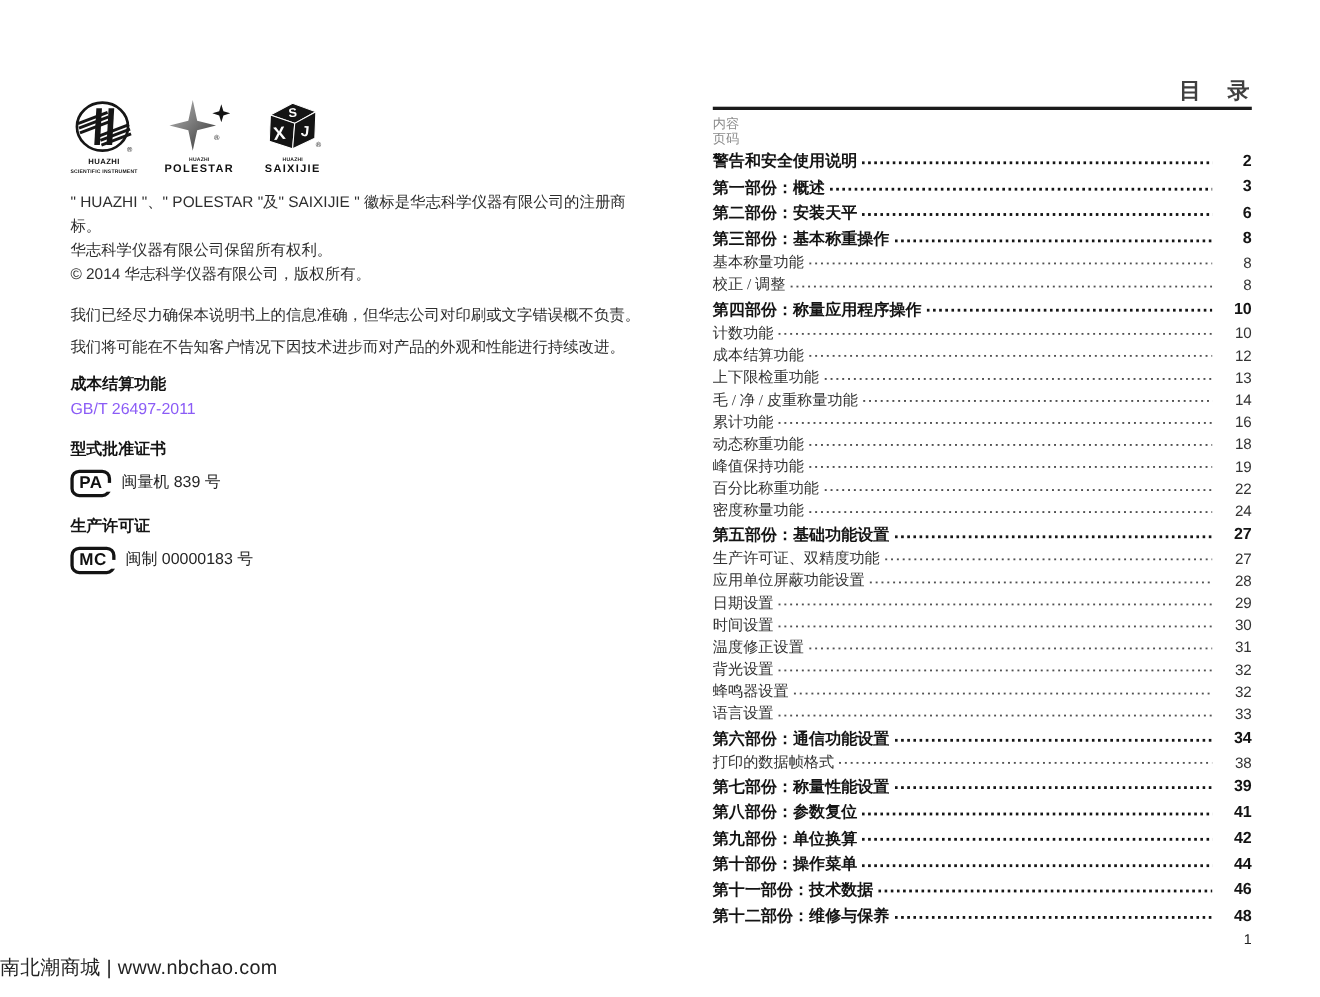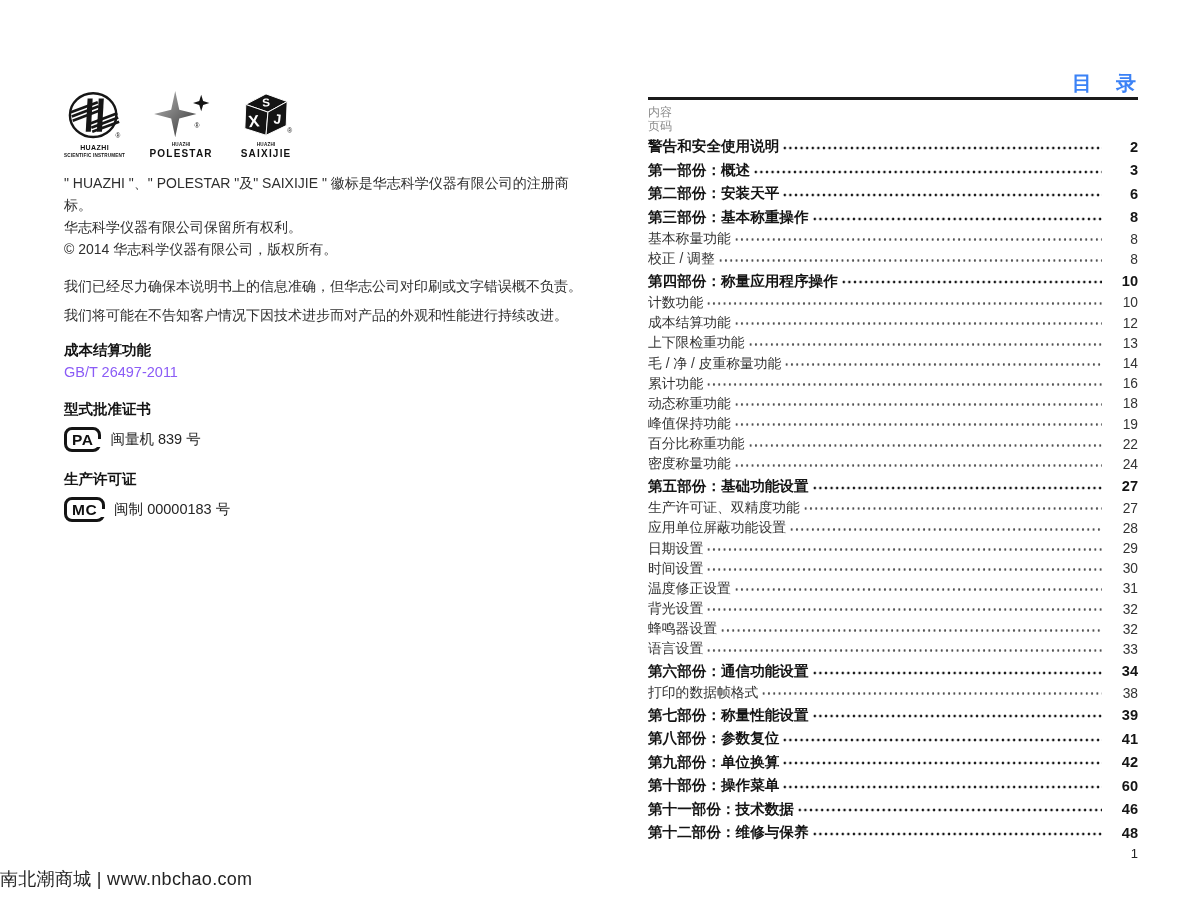--- a/index.html
+++ b/index.html
@@ -25,26 +25,26 @@
   .cert-block { margin-top:15px; line-height:22px; }
   .badge-row { display:flex; align-items:center; gap:9px; margin-top:5px; height:28px; font-size:14.5px; color:#242424; }
   .badge {
     position:relative; display:inline-block; border:3.2px solid #141414; border-radius:8px;
     padding:0 5px; font-weight:800; font-size:15.5px; letter-spacing:.5px; line-height:19px; color:#101010;
   }
   .badge::after { content:""; position:absolute; right:-4px; bottom:2px; width:5px; height:8px; background:#fff; }
 
   
   .right-col { position:absolute; left:648px; top:72px; width:490px; }
-  .toc-title { text-align:right; font-size:20px; font-weight:bold; color:#3b82f6; line-height:23px; letter-spacing:2px; }
+  .toc-title { text-align:right; font-size:20px; font-weight:bold; color:#404040; line-height:23px; letter-spacing:2px; }
   .toc-rule { border-top:3px solid #1b1b1b; margin-top:2px; }
   .toc-labels { display:flex; justify-content:space-between; font-size:12px; color:#8b8b8b; margin:5px 0 2px; line-height:14px;flex-direction:column; }
   .toc-row { display:flex; align-items:center; height:20.2px; font-size:13.8px; color:#333; }
   .toc-row.bold { height:23.5px; font-weight:bold; font-size:14.6px; color:#141414; }
-  .toc-label { white-space:nowrap; }
+  .toc-label { white-space:nowrap;font-family:Liberation Serif, serif; }
   .leader {
     flex:1; align-self:stretch; margin:0 8px 0 3px;
     background-image:radial-gradient(circle, #505050 1.05px, transparent 1.35px);
     background-size:5.3px 5.3px; background-repeat:repeat-x; background-position:left 56%;
   }
   .toc-row.bold .leader {
     background-image:radial-gradient(circle, #161616 1.25px, transparent 1.55px);
     background-size:5.6px 5.6px;
   }
   .toc-page { min-width:28px; text-align:right; }
@@ -299,21 +299,21 @@
           <span class="toc-page">41</span>
         </div>
         <div class="toc-row bold">
           <span class="toc-label">第九部份：单位换算</span>
           <span class="leader"></span>
           <span class="toc-page">42</span>
         </div>
         <div class="toc-row bold">
           <span class="toc-label">第十部份：操作菜单</span>
           <span class="leader"></span>
-          <span class="toc-page">60</span>
+          <span class="toc-page">44</span>
         </div>
         <div class="toc-row bold">
           <span class="toc-label">第十一部份：技术数据</span>
           <span class="leader"></span>
           <span class="toc-page">46</span>
         </div>
         <div class="toc-row bold">
           <span class="toc-label">第十二部份：维修与保养</span>
           <span class="leader"></span>
           <span class="toc-page">48</span>

